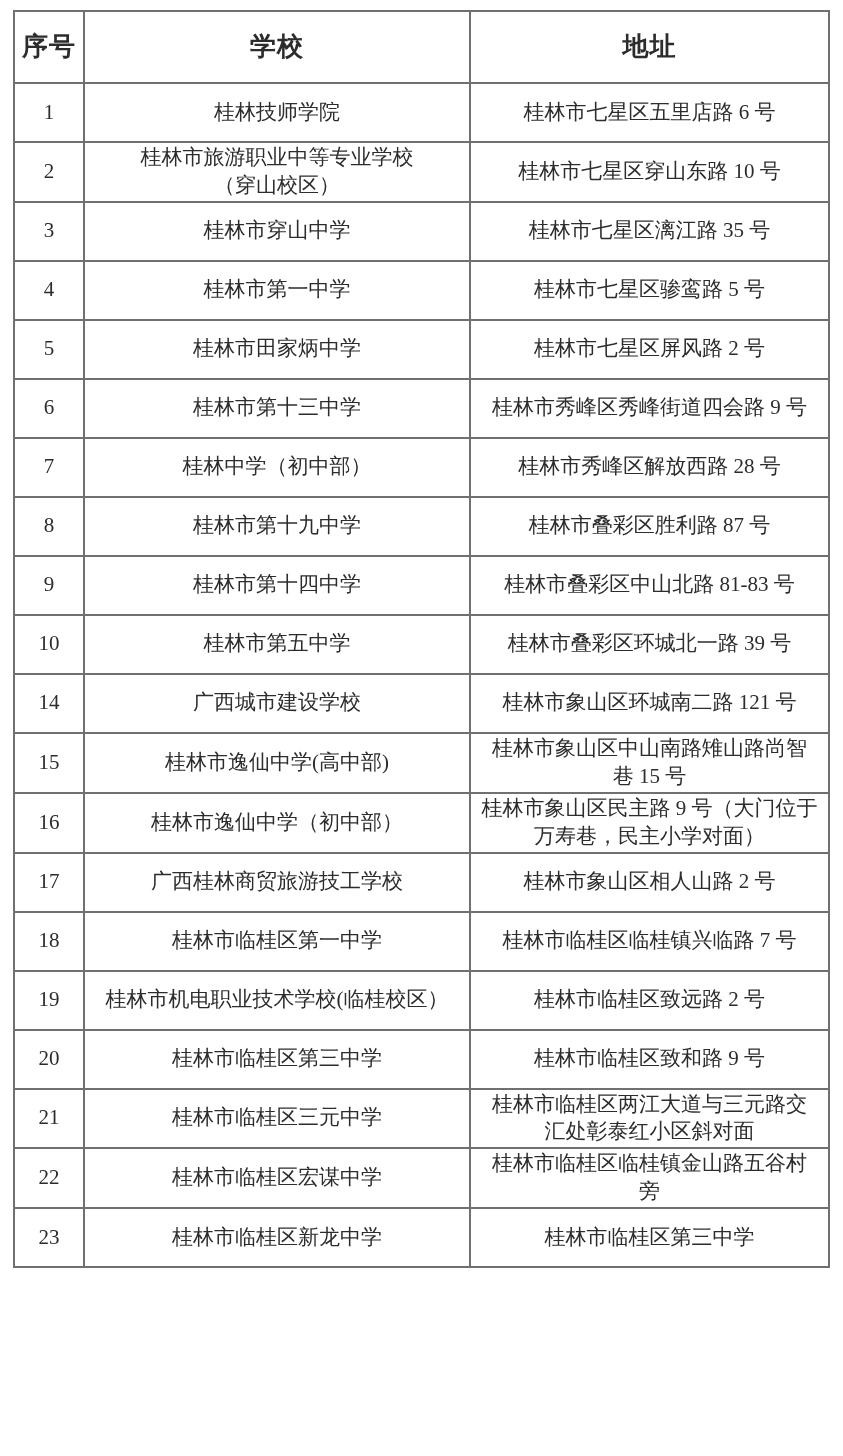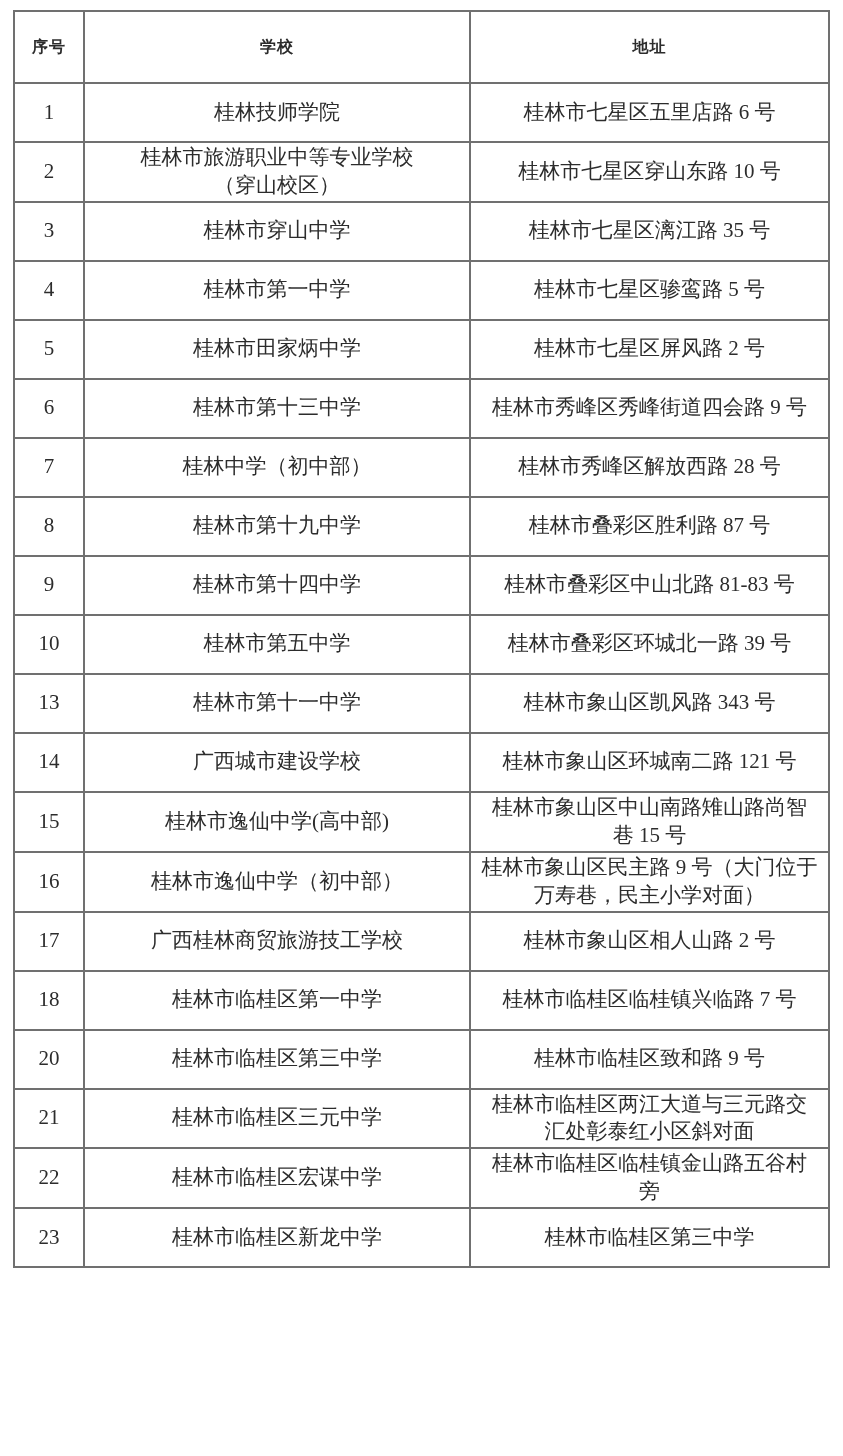--- a/index.html
+++ b/index.html
@@ -31,21 +31,21 @@
     vertical-align: middle;
     font-size: 21px;
     line-height: 1.33;
     padding: 1px 5px;
     white-space: pre-line;
     overflow: hidden;
   }
   thead th {
     height: 68px;
     font-weight: 700;
-    font-size: 16px;
+    font-size: 26px;
     letter-spacing: 1px;
   }
   tbody td {
     height: 55px;
   }
   td.cell-no {
     font-size: 21px;
   }
 </style>
 </head>
@@ -111,25 +111,20 @@
           <td class="cell-no">9</td>
           <td>桂林市第十四中学</td>
           <td>桂林市叠彩区中山北路 81-83 号</td>
         </tr>
         <tr>
           <td class="cell-no">10</td>
           <td>桂林市第五中学</td>
           <td>桂林市叠彩区环城北一路 39 号</td>
         </tr>
         <tr>
-          <td class="cell-no">13</td>
-          <td>桂林市第十一中学</td>
-          <td>桂林市象山区凯风路 343 号</td>
-        </tr>
-        <tr>
           <td class="cell-no">14</td>
           <td>广西城市建设学校</td>
           <td>桂林市象山区环城南二路 121 号</td>
         </tr>
         <tr>
           <td class="cell-no">15</td>
           <td>桂林市逸仙中学(高中部)</td>
           <td>桂林市象山区中山南路雉山路尚智
 巷 15 号</td>
         </tr>
@@ -141,20 +136,25 @@
         </tr>
         <tr>
           <td class="cell-no">17</td>
           <td>广西桂林商贸旅游技工学校</td>
           <td>桂林市象山区相人山路 2 号</td>
         </tr>
         <tr>
           <td class="cell-no">18</td>
           <td>桂林市临桂区第一中学</td>
           <td>桂林市临桂区临桂镇兴临路 7 号</td>
+        </tr>
+        <tr>
+          <td class="cell-no">19</td>
+          <td>桂林市机电职业技术学校(临桂校区）</td>
+          <td>桂林市临桂区致远路 2 号</td>
         </tr>
         <tr>
           <td class="cell-no">20</td>
           <td>桂林市临桂区第三中学</td>
           <td>桂林市临桂区致和路 9 号</td>
         </tr>
         <tr>
           <td class="cell-no">21</td>
           <td>桂林市临桂区三元中学</td>
           <td>桂林市临桂区两江大道与三元路交

